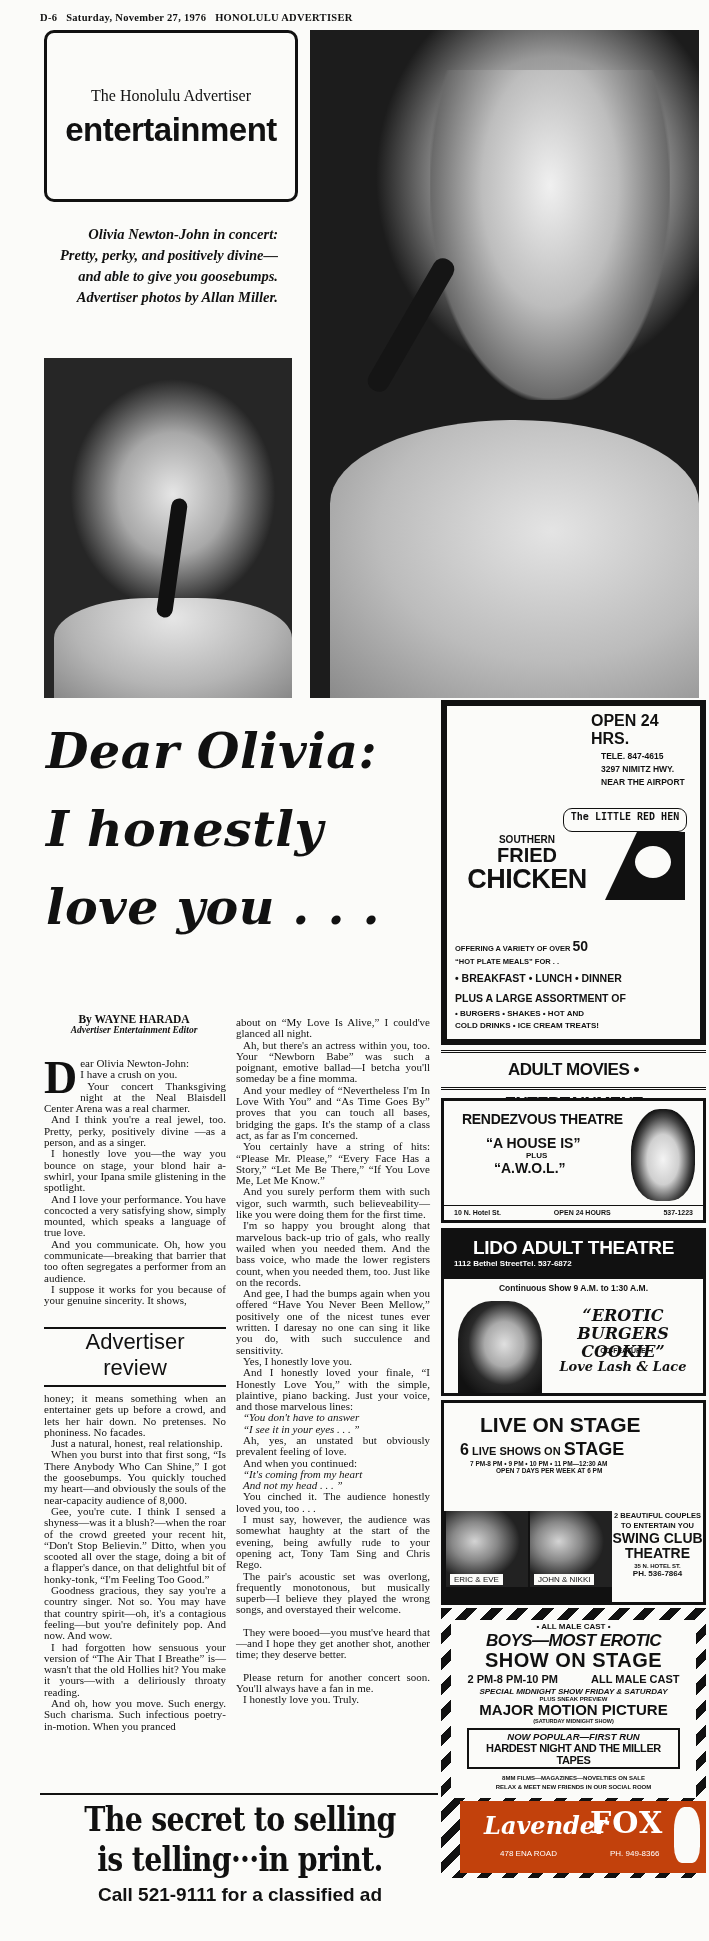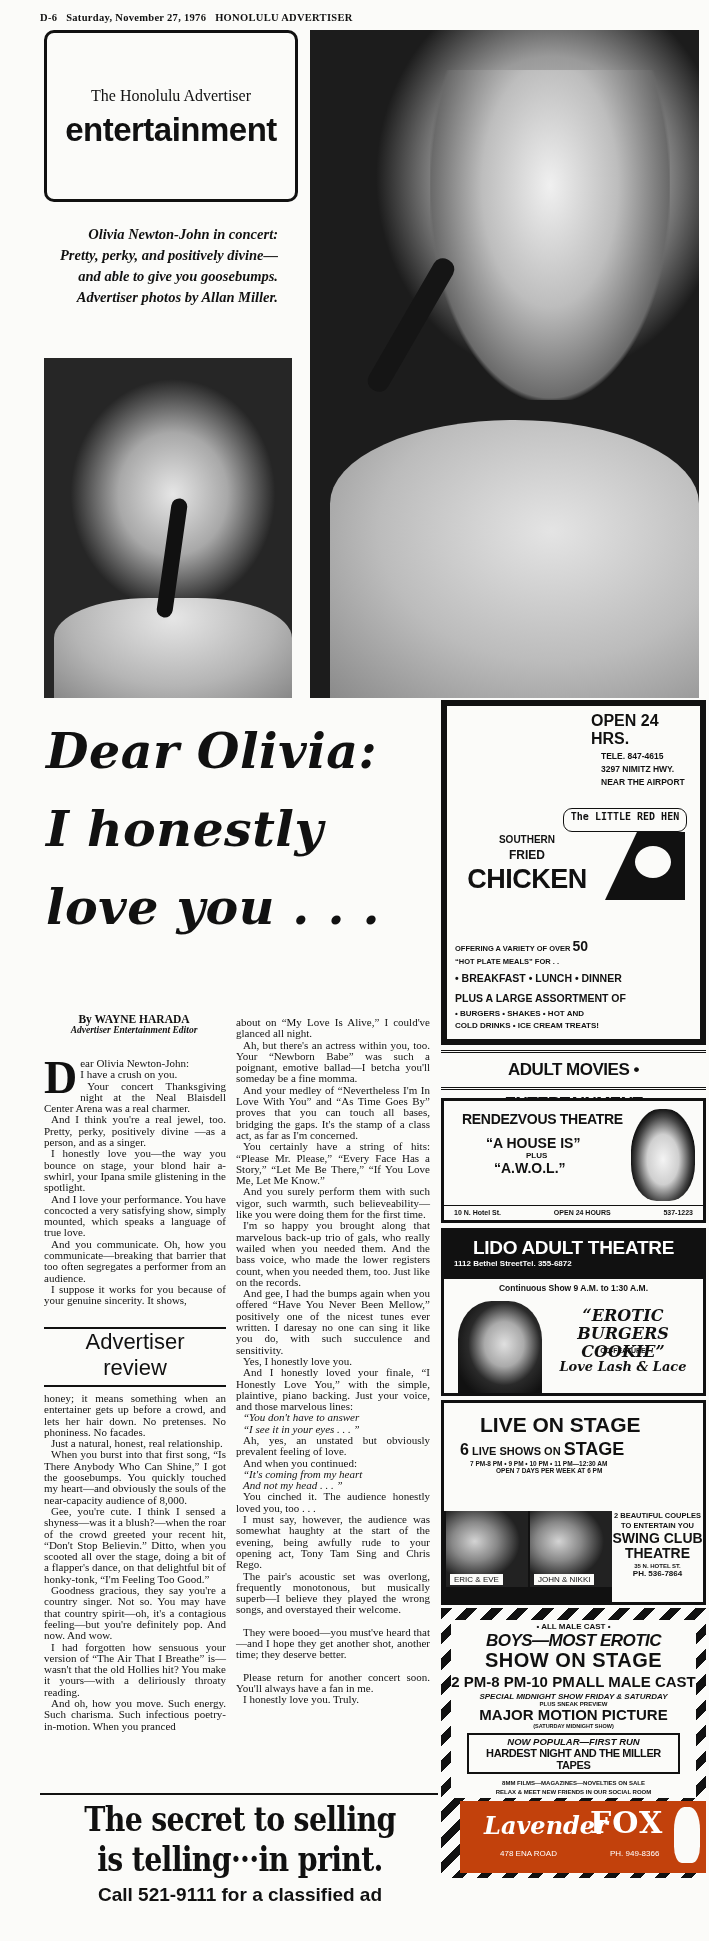--- a/index.html
+++ b/index.html
@@ -65,21 +65,21 @@
   .byrons-logo .di { font-style: italic; font-size: 13px; letter-spacing: 1px; }
   .byrons-info { position: absolute; left: 144px; top: 6px; width: 110px; text-align: left; }
   .byrons-info .open { font-size: 16px; }
   .byrons-info .sm { font-size: 8.5px; margin-top: 3px; padding-left: 10px; }
   .byrons-body { position: absolute; left: 8px; top: 102px; width: 240px; }
   .hen-banner { position: absolute; left: 108px; top: 0; width: 124px; height: 24px; border: 1.5px solid #111; border-radius: 9px; font-size: 10px; line-height: 15px; font-family: "DejaVu Sans Mono", monospace; }
   .hen { position: absolute; left: 150px; top: 24px; width: 80px; height: 68px; background: #111; clip-path: polygon(40% 0, 100% 0, 100% 100%, 0 100%); }
   .hen .body { position: absolute; left: 28px; top: 12px; width: 40px; height: 36px; border-radius: 50%; background: #fbfbf9; border: 2px solid #111; }
   .fried { position: absolute; left: 12px; top: 26px; width: 120px; }
   .fried .s { font-size: 10px; }
-  .fried .f { font-size: 12px; line-height: 20px; }
+  .fried .f { font-size: 20px; line-height: 20px; }
   .fried .c { font-size: 27px; line-height: 28px; letter-spacing: -0.5px; }
   .byrons-list { position: absolute; left: 0; top: 132px; width: 240px; text-align: left; }
   .byrons-list .xs { font-size: 7.5px; line-height: 13px; }
   .byrons-list .xs b { font-size: 14px; }
   .byrons-list .md { font-size: 10.5px; line-height: 20px; }
   .byrons-list .sm { font-size: 8px; line-height: 12px; }
 
   .adult-header { left: 441px; top: 1050px; width: 265px; height: 40px; border-top: 3px double #111; border-bottom: 3px double #111; font-family: "Liberation Sans", sans-serif; font-weight: bold; font-size: 17px; line-height: 34px; text-align: center; letter-spacing: -0.5px; transform-origin: left; }
 
   .ad-rendezvous { top: 1098px; height: 125px; }
@@ -117,21 +117,21 @@
   .live-right .sw { font-size: 14px; line-height: 15px; margin-top: 0; }
   .live-right .ad1 { font-size: 6px; margin-top: 2px; }
   .live-right .ph { font-size: 8px; }
 
   .ad-fox { top: 1608px; height: 270px; border: none; }
   .fox-stripes { position: absolute; inset: 0; background: repeating-linear-gradient(135deg, #111 0 8px, #fbfbf9 8px 18px); }
   .fox-inner { position: absolute; left: 10px; top: 12px; width: 245px; height: 178px; background: #fbfbf9; }
   .fox-inner .amc { font-size: 8px; margin-top: 2px; }
   .fox-inner .boys { font-style: italic; font-size: 17px; line-height: 19px; letter-spacing: -0.5px; }
   .fox-inner .show { font-size: 20px; line-height: 21px; letter-spacing: 0.5px; }
-  .fox-inner .times { display: flex; justify-content: space-around; font-size: 15px; margin-top: 2px; }
+  .fox-inner .times { display: flex; justify-content: space-around; font-size: 11px; margin-top: 2px; }
   .fox-inner .mid { font-style: italic; font-size: 8px; margin-top: 2px; }
   .fox-inner .sneak { font-size: 6px; }
   .fox-inner .mmp { font-size: 15px; line-height: 16px; }
   .fox-inner .sat { font-size: 5.5px; }
   .fox-inner .np { margin: 4px 16px 0; border: 2px solid #111; padding: 1px 0; }
   .fox-inner .np .a { font-style: italic; font-size: 9.5px; }
   .fox-inner .np .b { font-size: 11px; letter-spacing: -0.4px; }
   .fox-inner .mm { font-size: 6px; margin-top: 5px; line-height: 9px; }
   .fox-logo { position: absolute; left: 19px; top: 193px; width: 259px; height: 72px; background: #c2410c; color: #fff; }
   .fox-logo .lav { position: absolute; left: 24px; top: 10px; font-family: "DejaVu Serif", serif; font-style: italic; font-size: 24px; }
@@ -280,21 +280,21 @@
     <span>OPEN 24 HOURS</span>
     <span>537-1223</span>
   </div>
 </div>
 
 <div class="abs ad ad-lido">
   <div class="lido-head">
     <div class="n">LIDO ADULT THEATRE</div>
     <div class="sub">
       <span>1112 Bethel Street</span>
-      <span>Tel. 355-6872</span>
+      <span>Tel. 537-6872</span>
     </div>
   </div>
   <div class="lido-body">
     <div class="cont">Continuous Show 9 A.M. to 1:30 A.M.</div>
     <div class="lido-face"></div>
     <div class="lido-title">“EROTIC BURGERS COOKIE”</div>
     <div class="lido-co">CO-FEATURE</div>
     <div class="lido-feat">Love Lash &amp; Lace</div>
   </div>
 </div>

